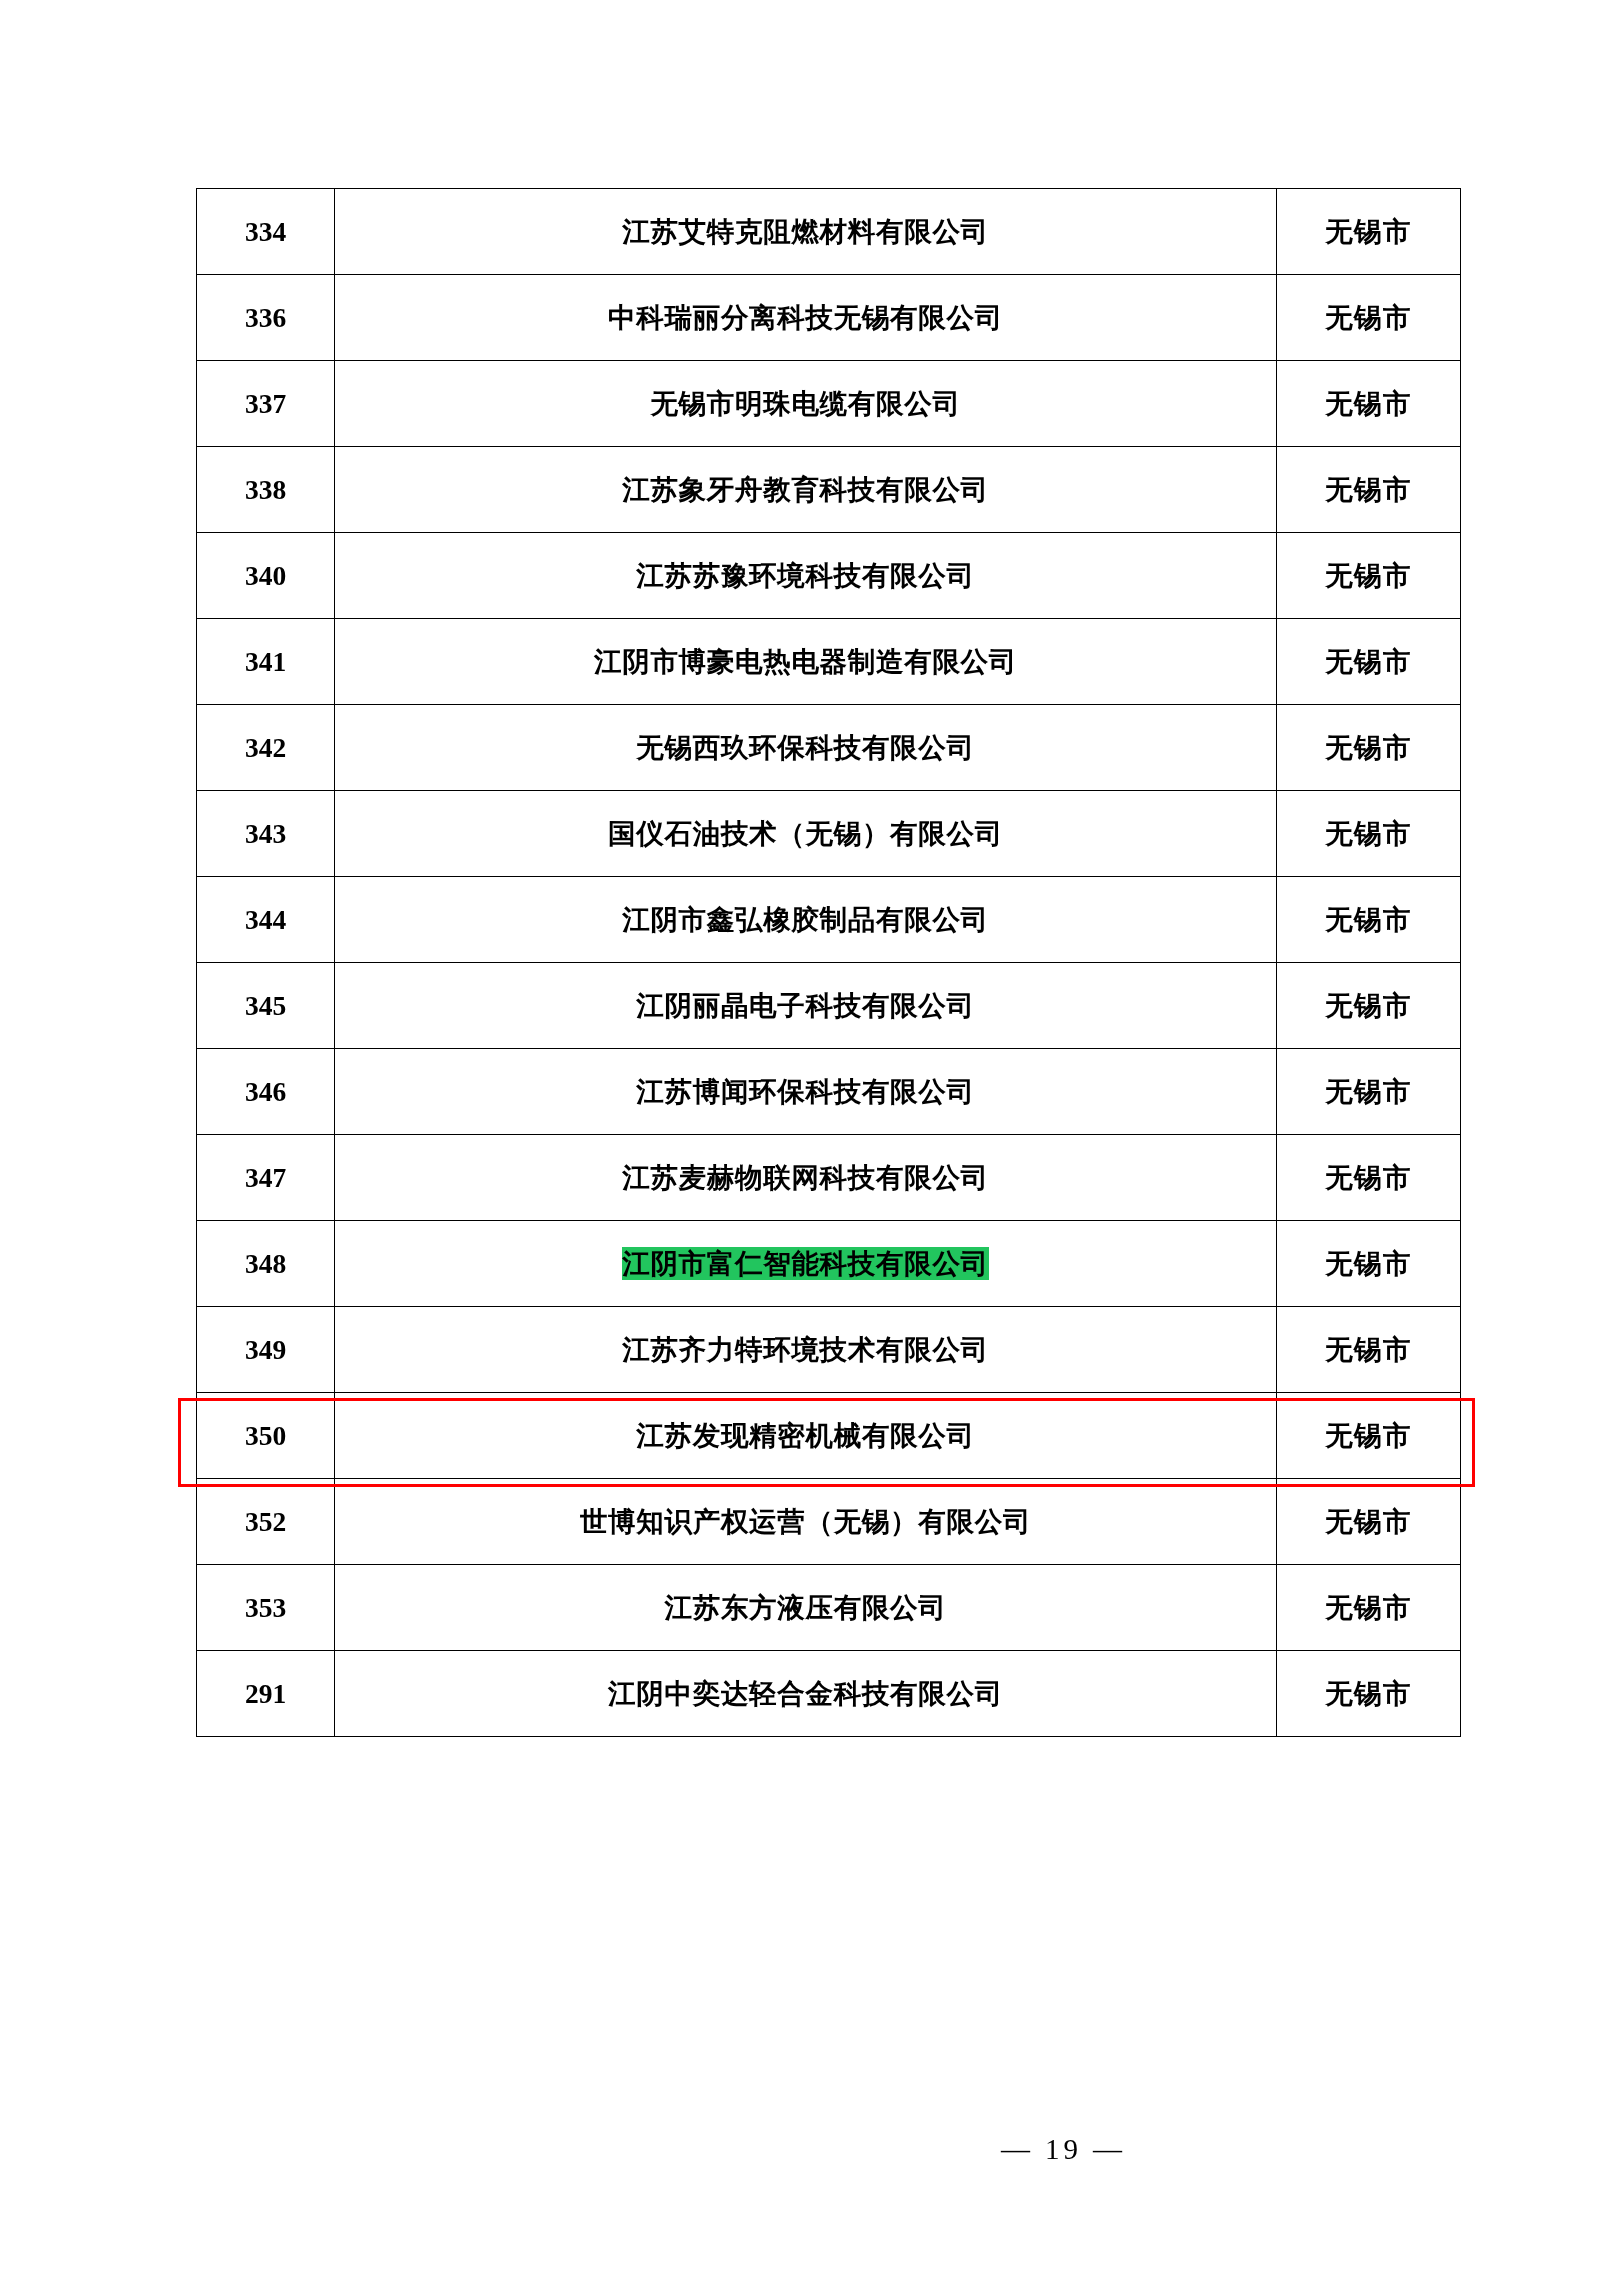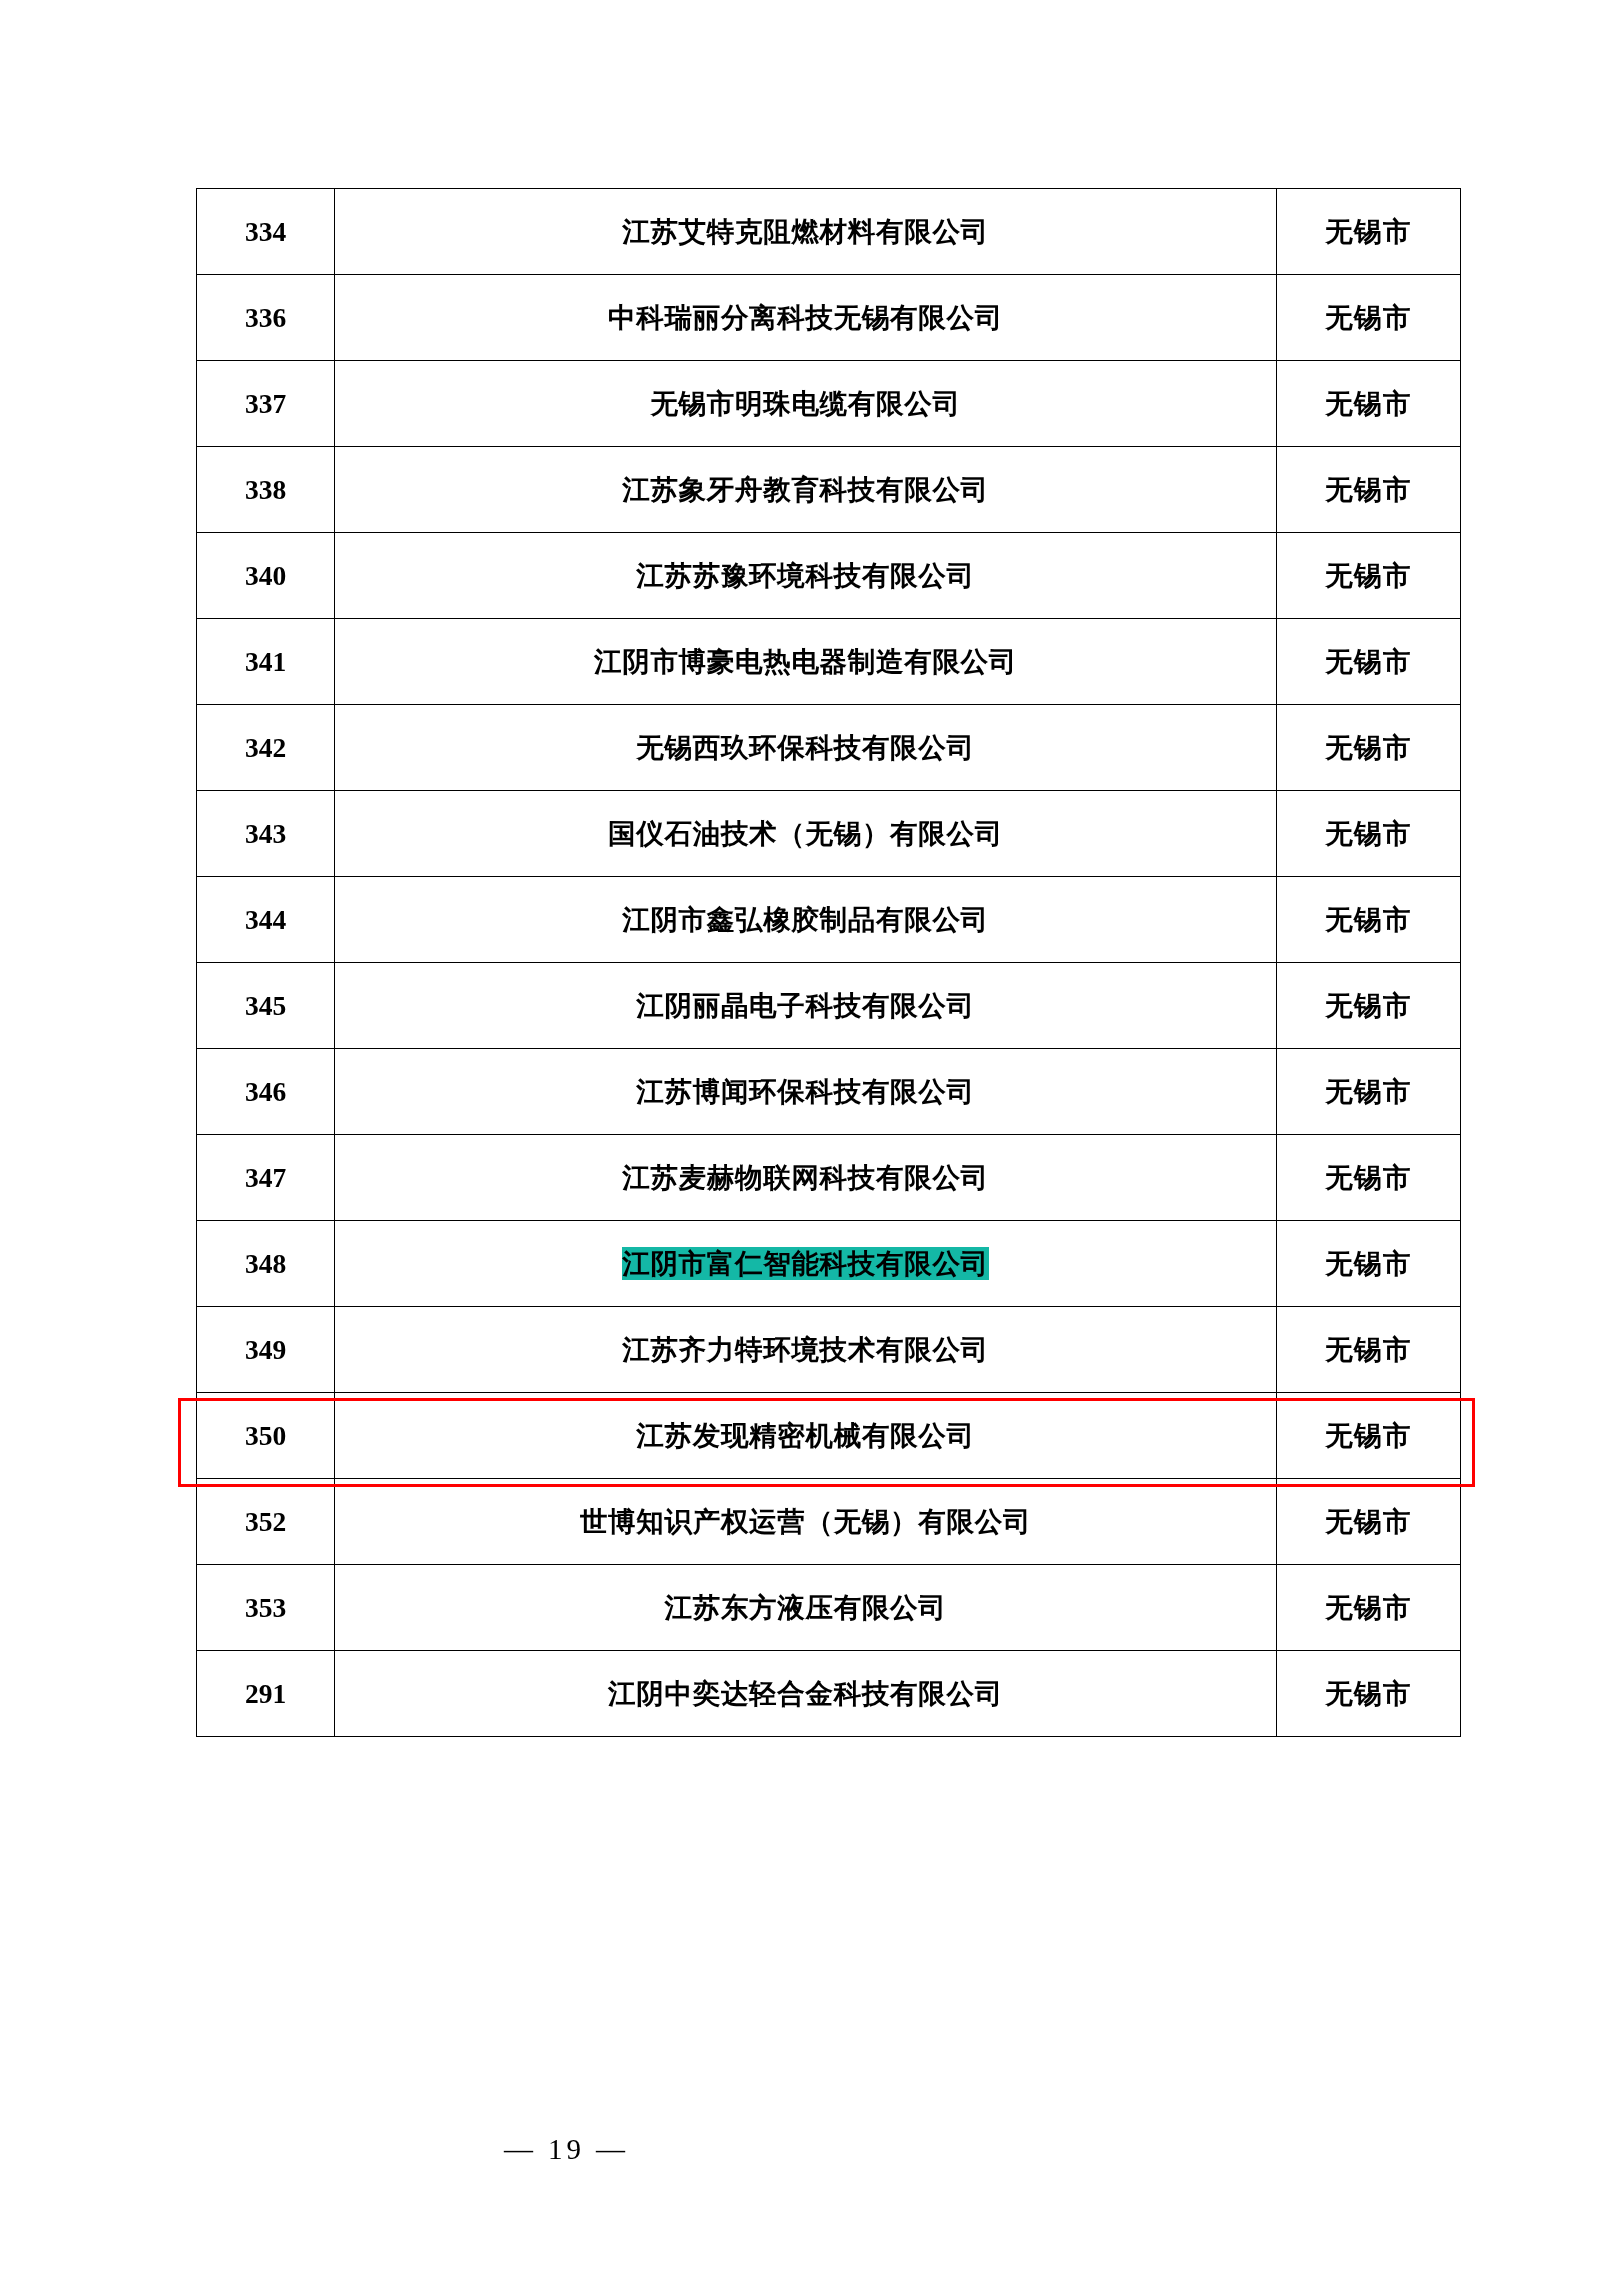--- a/index.html
+++ b/index.html
@@ -49,38 +49,39 @@
   }
   td.col-name {
     width: 941px;
     letter-spacing: 0.7px;
   }
   td.col-city {
     width: 183px;
     letter-spacing: 1.3px;
   }
   .highlight-text {
-    background: #14b8a6;
+    background: #22c55e;
     padding: 1.3px 0;
   }
   .row-outline {
     position: absolute;
     left: 178px;
     top: 1398px;
     width: 1297px;
     height: 89px;
     border: 3.9px solid #ff0000;
     box-sizing: border-box;
     pointer-events: none;
   }
   .page-number {
     position: absolute;
     left: 0;
     top: 2133px;
     width: 1623px;
+    text-align: center;
     font-size: 29px;
     letter-spacing: 3.9px;
     font-family: "Liberation Serif", "DejaVu Serif", serif;
   }
   .page-number .pn-inner {
     display: inline-block;
     margin-left: 504px;
   }
 </style>
 </head>

